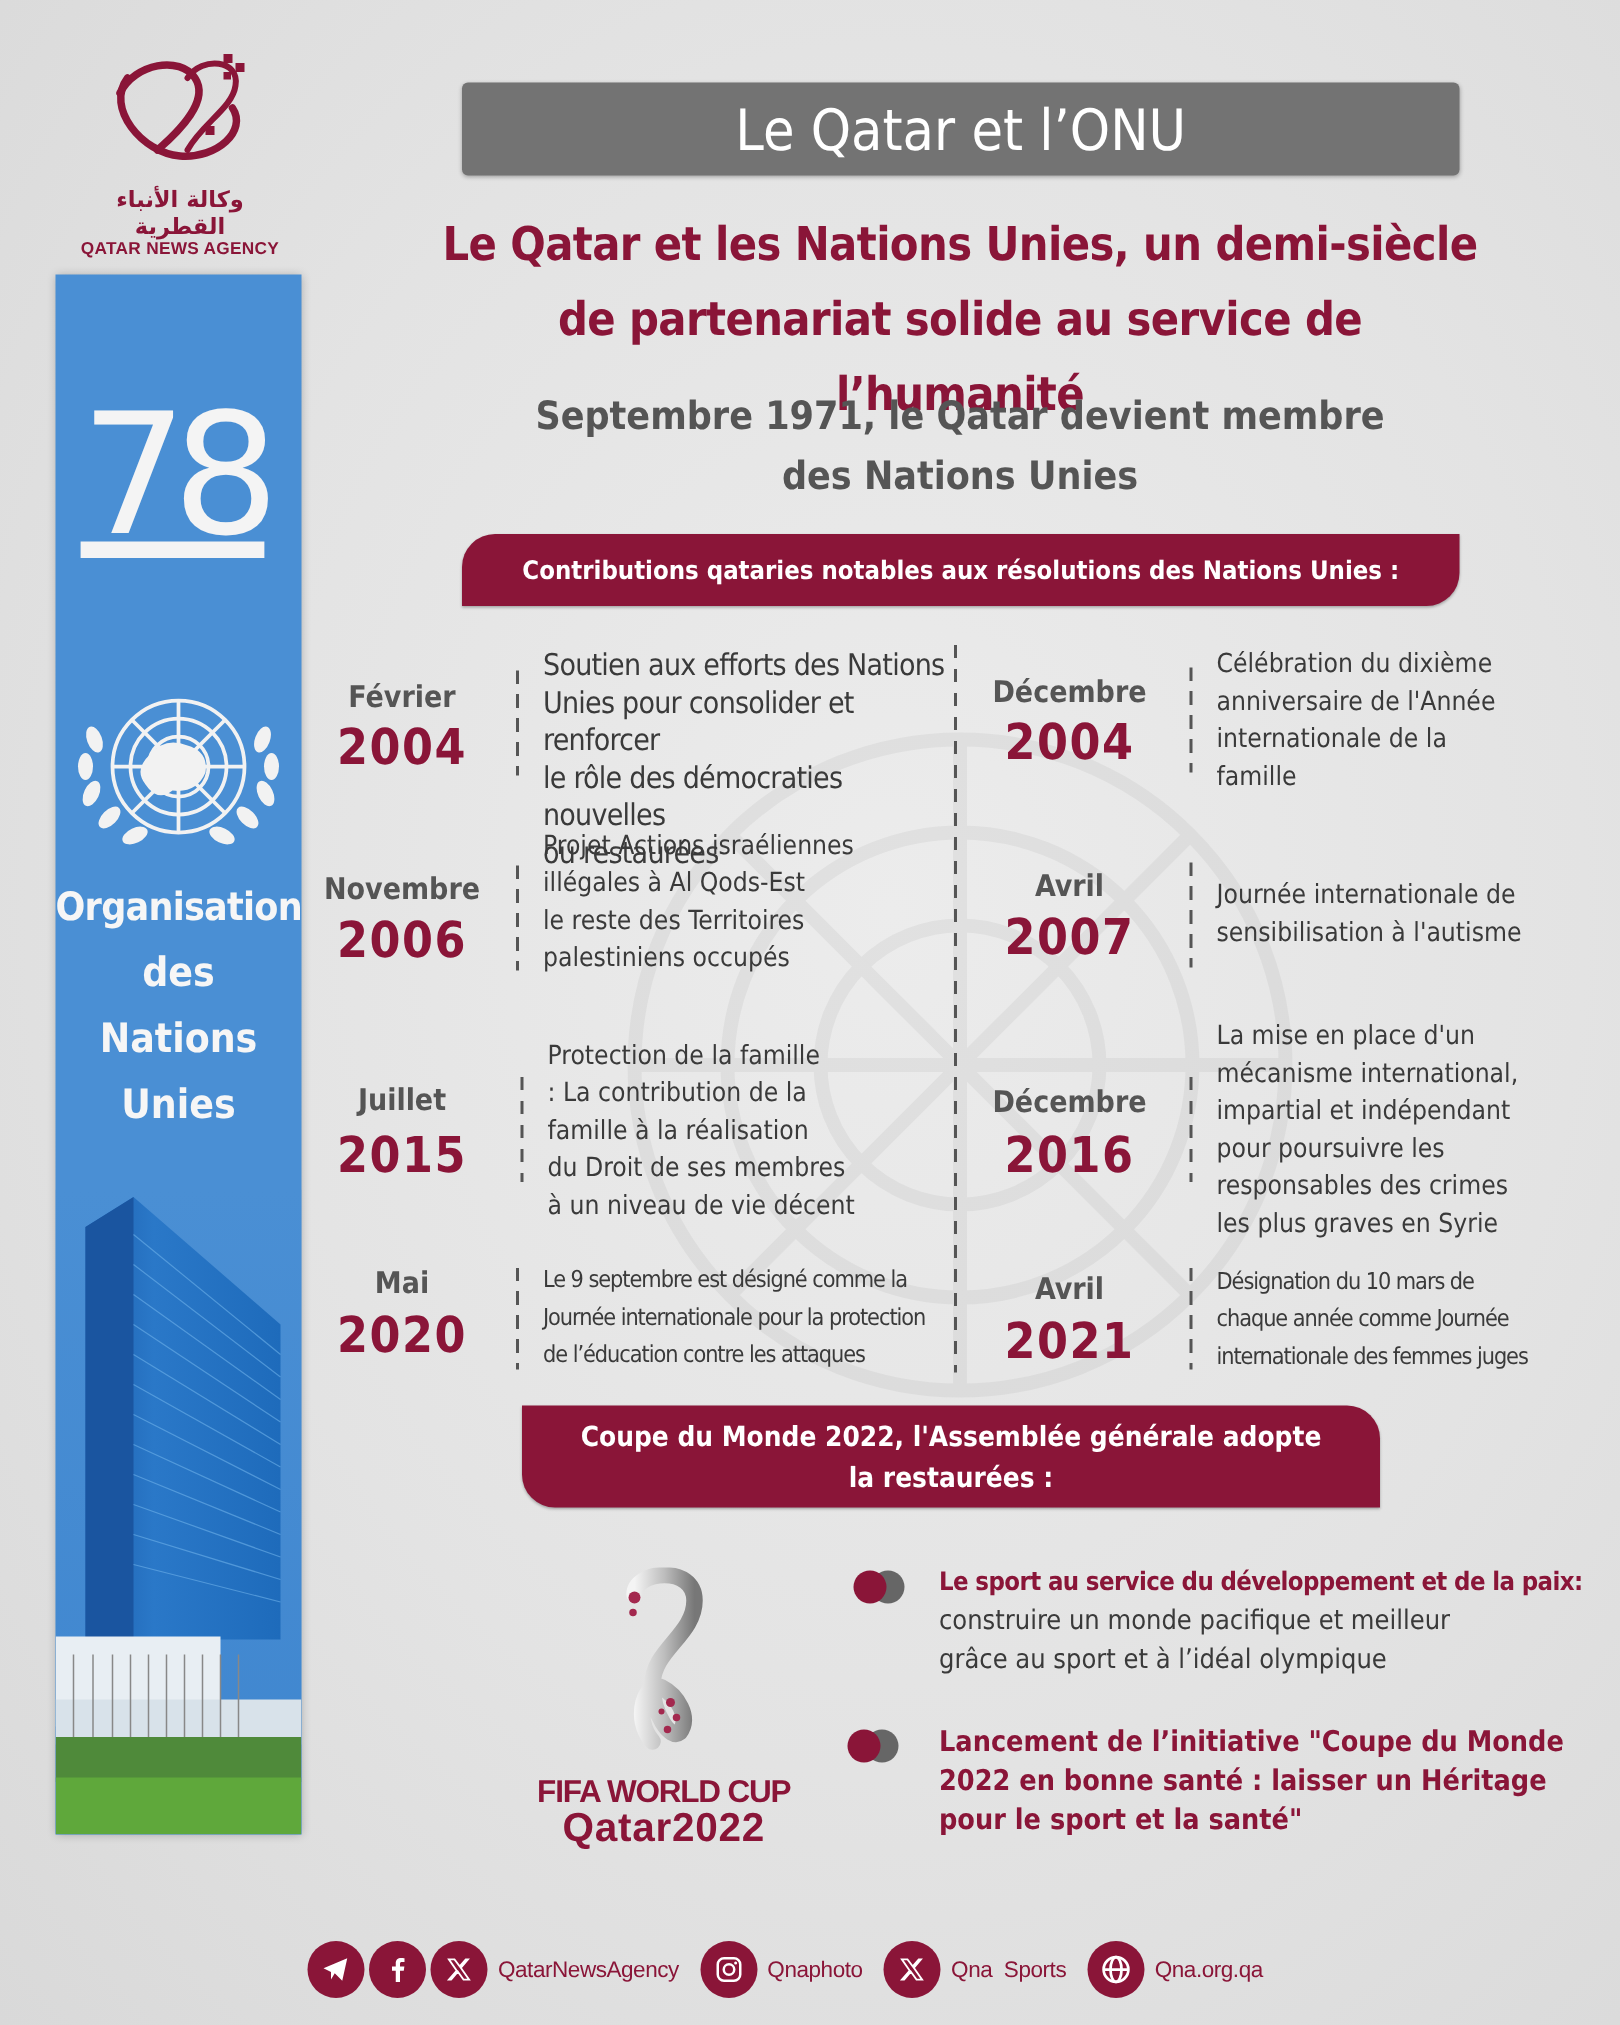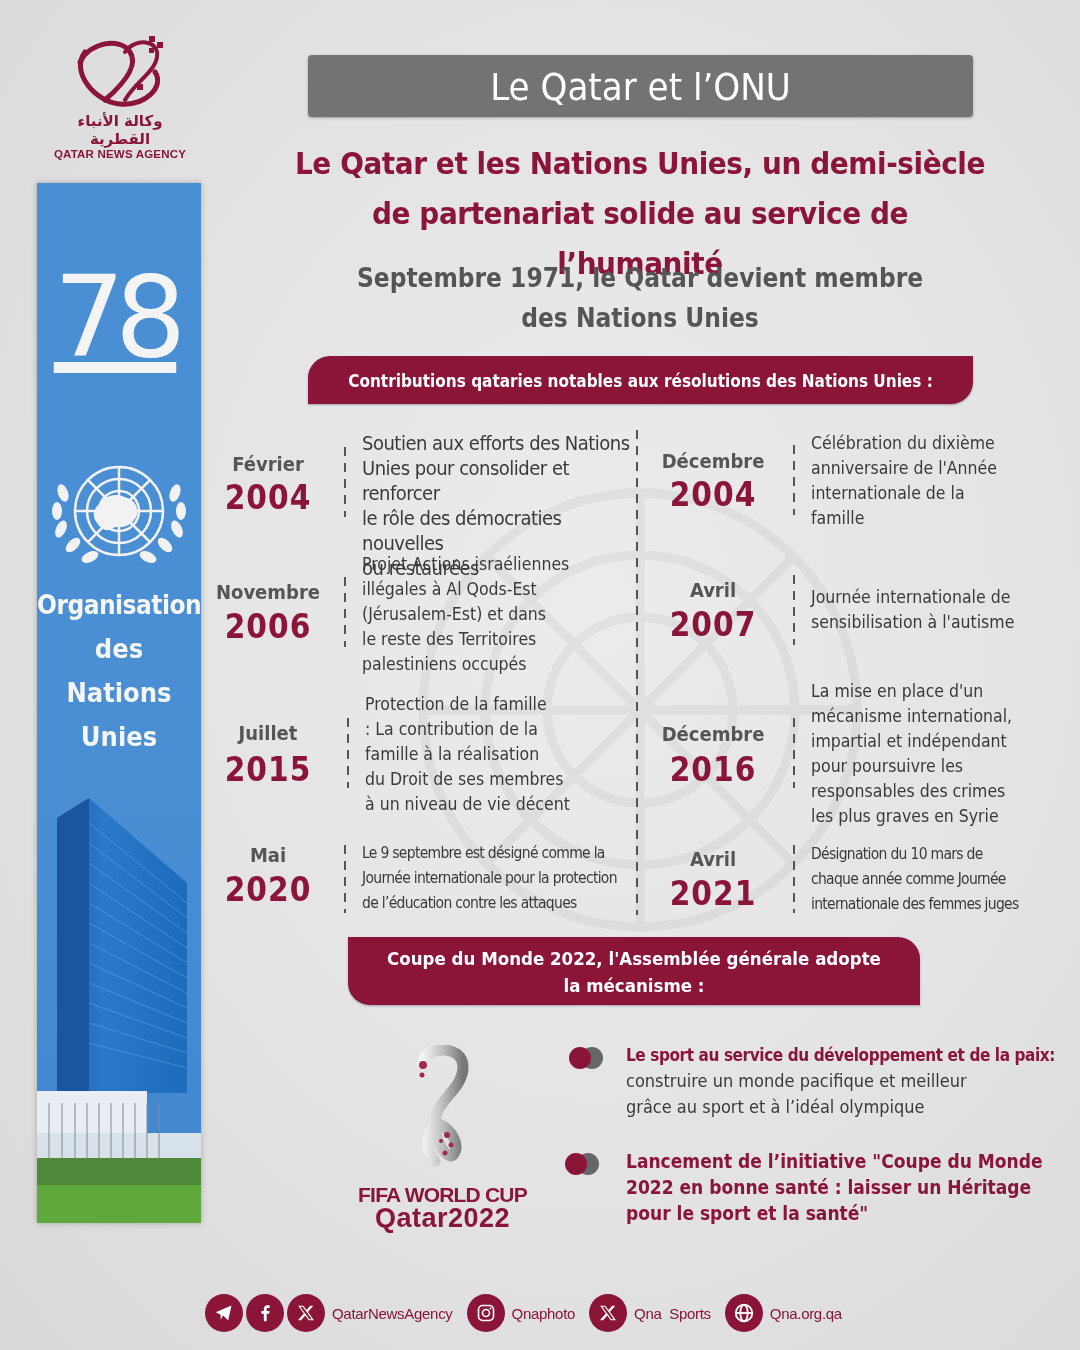--- a/index.html
+++ b/index.html
@@ -14,21 +14,21 @@
 
   
   .watermark {
     position: absolute; left: 330px; top: 400px; width: 620px; height: 620px;
     border-radius: 50%; opacity: 0.08;
   }
 
   
   .logo { left: 50px; top: 32px; width: 140px; height: 130px; text-align: center; }
   .logo svg { display: block; margin: 0 auto; }
-  .logo-ar { font-family: "DejaVu Sans", sans-serif; font-size: 15px; color: #8a1538; font-weight: bold; line-height: 18px; margin-top: 2px; }
+  .logo-ar { font-family: "DejaVu Sans", sans-serif; font-size: 15px; color: #8a1538; font-weight: bold; line-height: 18px; margin-top: 14px; }
   .logo-en { font-family: "Liberation Sans", sans-serif; font-size: 11.5px; color: #8a1538; font-weight: bold; letter-spacing: 0.2px; }
 
   
   .sidebar {
     left: 37px; top: 183px; width: 164px; height: 1040px;
     background: #4a8fd4;
     box-shadow: 0 0 6px rgba(0,0,0,0.25);
     overflow: hidden;
   }
   .num78 {
@@ -235,21 +235,20 @@
   <div>le rôle des démocraties nouvelles</div>
   <div>ou restaurées</div>
 </div>
 
 <div class="abs tl-month" style="left:208px; top:580px;">Novembre</div>
 <div class="abs tl-year" style="left:208px; top:607px;">2006</div>
 <div class="dash-v" style="left:344px; top:577px; height:70px;"></div>
 <div class="abs tl-desc" style="left:362px; top:552px; width:270px;">
   <div>Projet Actions israéliennes</div>
   <div>illégales à Al Qods-Est</div>
-  <div>(Jérusalem-Est) et dans</div>
   <div>le reste des Territoires</div>
   <div>palestiniens occupés</div>
 </div>
 
 <div class="abs tl-month" style="left:208px; top:721px;">Juillet</div>
 <div class="abs tl-year" style="left:208px; top:750px;">2015</div>
 <div class="dash-v" style="left:347px; top:718px; height:70px;"></div>
 <div class="abs tl-desc" style="left:365px; top:692px; width:270px;">
   <div>Protection de la famille</div>
   <div>: La contribution de la</div>
@@ -303,21 +302,21 @@
 <div class="abs tl-year" style="left:653px; top:874px;">2021</div>
 <div class="dash-v" style="left:793px; top:845px; height:68px;"></div>
 <div class="abs tl-desc cond2" style="left:811px; top:842px; width:255px;">
   <div>Désignation du 10 mars de</div>
   <div>chaque année comme Journée</div>
   <div>internationale des femmes juges</div>
 </div>
 
 <div class="abs banner banner-wc">
   <div>Coupe du Monde 2022, l'Assemblée générale adopte</div>
-  <div>la mécanisme :</div>
+  <div>la restaurées :</div>
 </div>
 
 <svg class="abs" style="left:405px; top:1045px;" width="70" height="125" viewBox="0 0 70 125">
   <defs>
     <linearGradient id="sil" x1="0" y1="0" x2="1" y2="0">
       <stop offset="0" stop-color="#f4f4f4"></stop>
       <stop offset="0.5" stop-color="#bdbdbd"></stop>
       <stop offset="1" stop-color="#777"></stop>
     </linearGradient>
   </defs>

